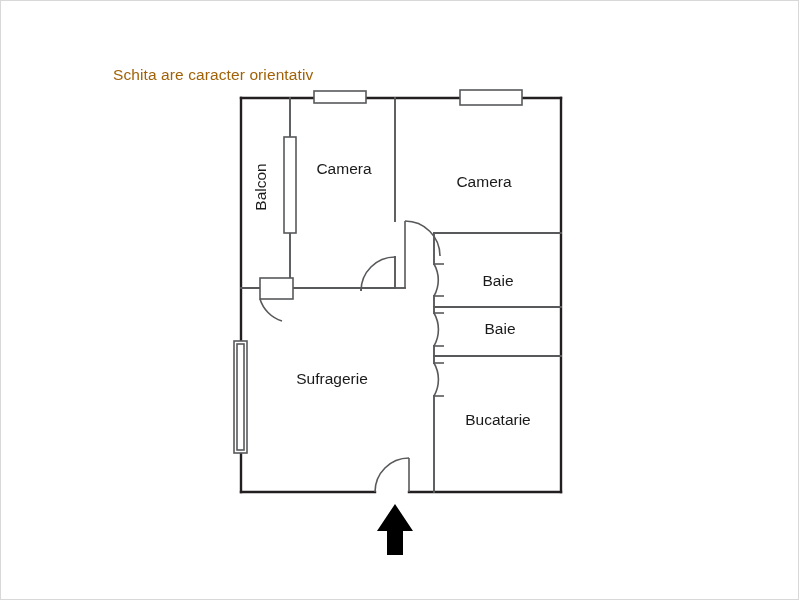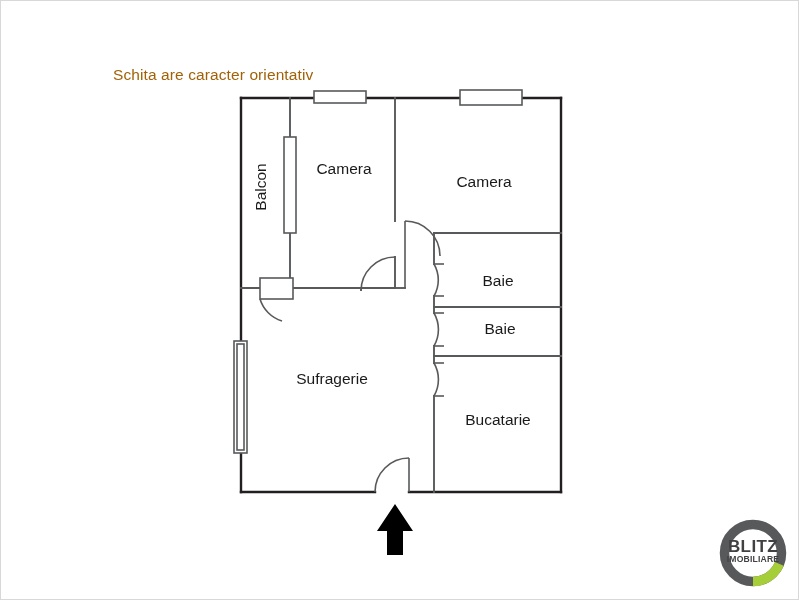--- a/index.html
+++ b/index.html
@@ -172,26 +172,14 @@
     <text class="room-label" x="497" y="281">Baie</text>
 
     <text class="room-label" x="499" y="329">Baie</text>
 
     <text class="room-label" x="331" y="379">Sufragerie</text>
 
     <text class="room-label" x="497" y="420">Bucatarie</text>
 
   </svg>
 
-  <div id="logo">
-    <svg viewBox="0 0 76 76" width="76" height="76">
-
-      <circle cx="38" cy="38" r="28.5" fill="none" stroke="#58595b" stroke-width="9.5"></circle>
-      <path d="M 38 66.5 A 28.5 28.5 0 0 0 64.3 48.9" fill="none" stroke="#a6ce39" stroke-width="9.5" stroke-linecap="butt"></path>
-
-      <g>
-        <text x="38" y="36.5" text-anchor="middle" font-family="'Liberation Sans', sans-serif" font-size="17" font-weight="bold" letter-spacing="0.4" fill="#414042">BLITZ</text>
-        <text x="38" y="47" text-anchor="middle" font-family="'Liberation Sans', sans-serif" font-size="8.6" font-weight="bold" letter-spacing="0.2" fill="#414042">IMOBILIARE</text>
-      </g>
-    </svg>
-  </div>
 
 </div>
 
 </body></html>

